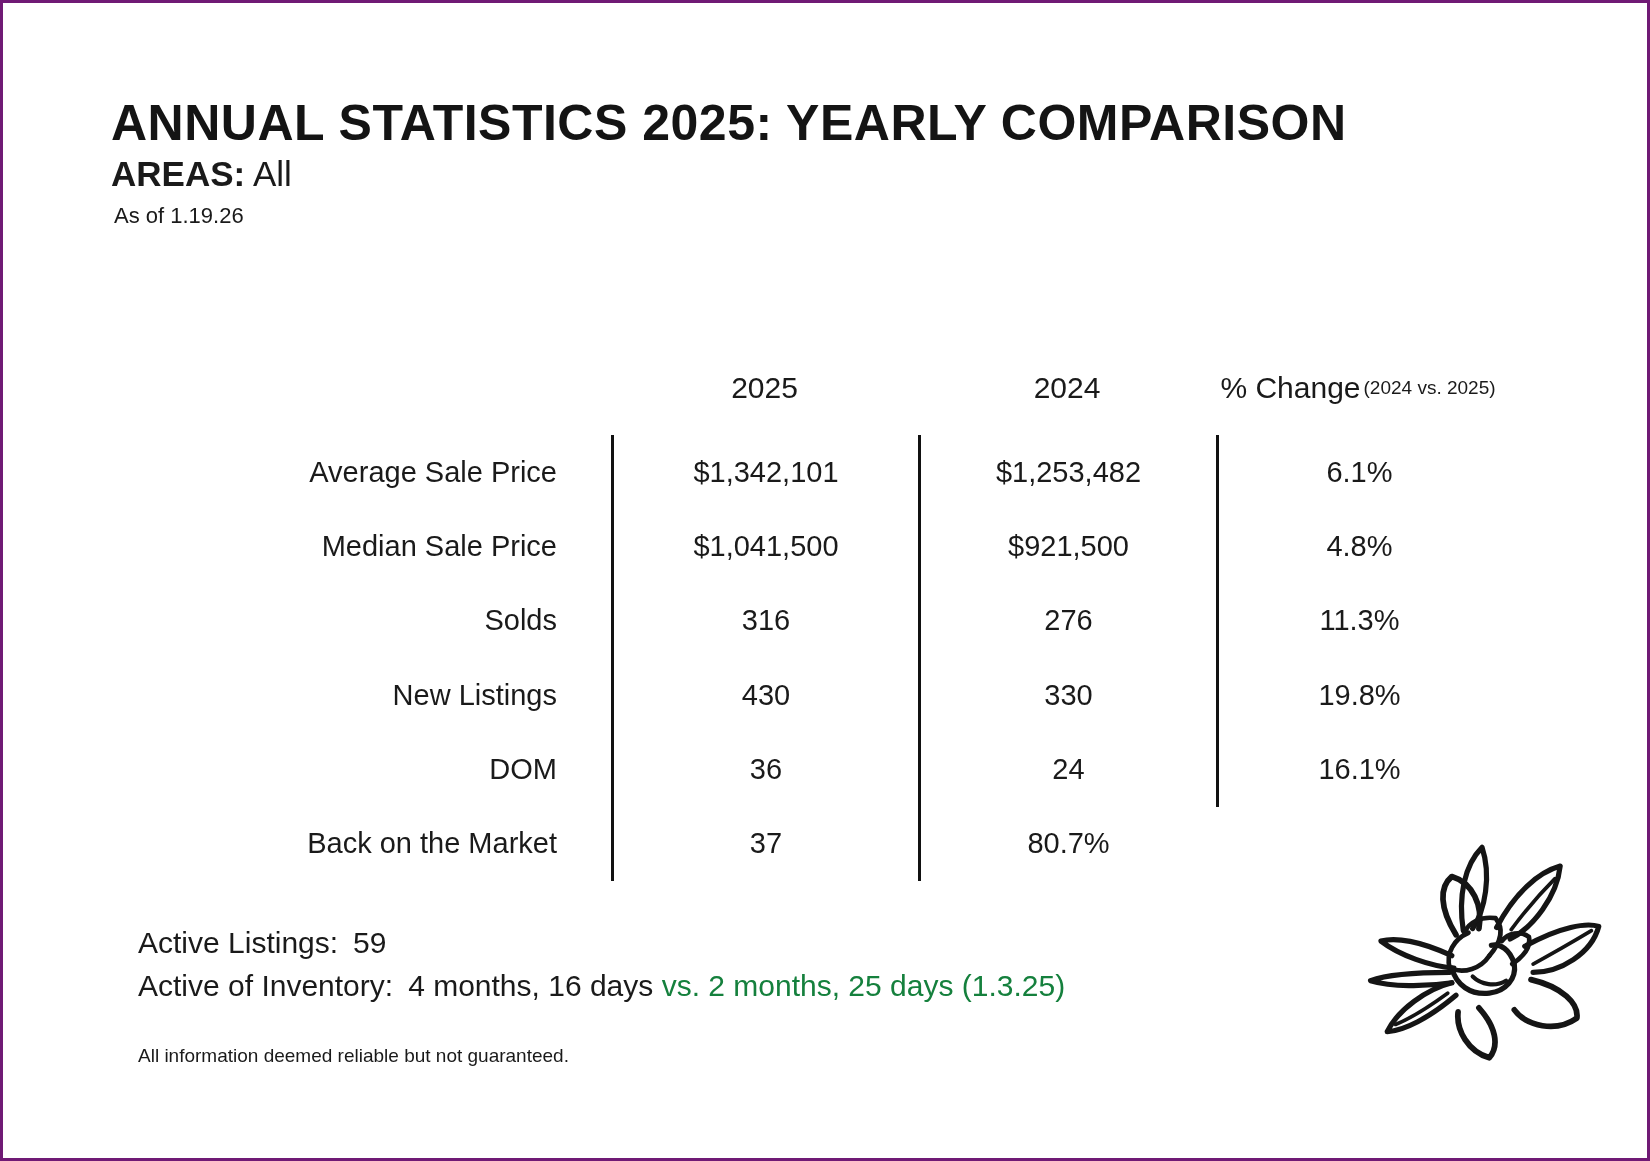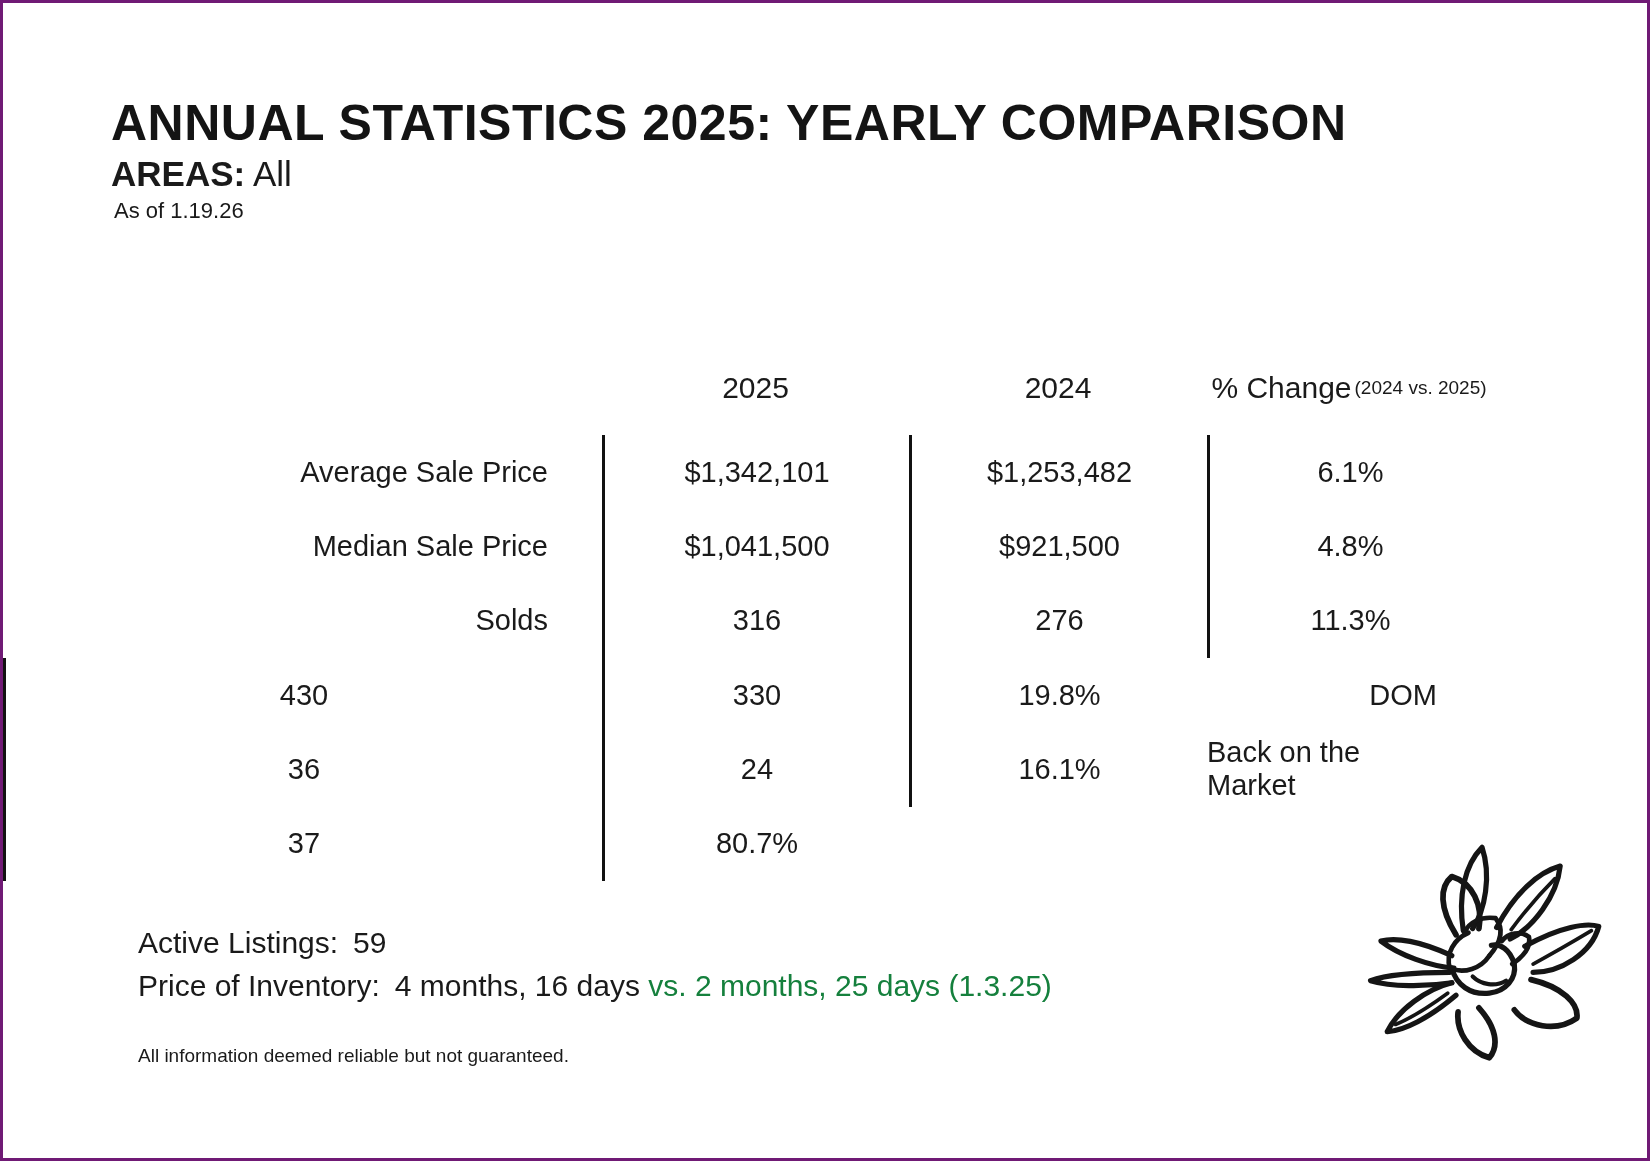--- a/index.html
+++ b/index.html
@@ -6,25 +6,25 @@
   .page {
     position:relative; width:1650px; height:1161px; box-sizing:border-box;
     background:#ffffff; border:3px solid #701a75; overflow:hidden;
     font-family:"Liberation Sans", sans-serif; color:#1a1a1a;
   }
   
   .hdr { position:absolute; left:108px; top:92px; }
   .title { margin:0; font-size:50px; line-height:56px; font-weight:800; letter-spacing:0.5px; color:#141414; }
   .meta { font-size:35px; line-height:45px; font-weight:400; }
   .meta .lbl { font-weight:700; }
-  .as-of { font-size:22px; line-height:30px; padding-left:3px; }
+  .as-of { font-size:22px; line-height:30px; margin-top:5px; padding-left:3px; }
 
   
   .stat-table { position:absolute; left:0; top:338px; width:1488px; }
-  .grid { display:grid; grid-template-columns:599px 307px 298px 284px; }
+  .grid { display:grid; grid-template-columns:599px 307px 298px 284px;margin-left:9px; }
   .thead { height:94px; }
   .thead .cell { display:flex; align-items:center; justify-content:center; font-size:30px; }
   .thead .change-head { flex-direction:row; gap:3px; }
   .change-sub { font-size:19px; }
   .tbody { height:446px; grid-template-rows:repeat(6, 1fr); }
   .tbody .cell { display:flex; align-items:center; justify-content:center; font-size:29px; }
   .tbody .cell.lab { justify-content:flex-end; padding-right:54px; }
   .tbody .cell.vline { border-left:3px solid #111111; }
 
   
@@ -71,41 +71,42 @@
       <div class="cell lab">Median Sale Price</div>
       <div class="cell vline">$1,041,500</div>
       <div class="cell vline">$921,500</div>
       <div class="cell vline">4.8%</div>
 
       <div class="cell lab">Solds</div>
       <div class="cell vline">316</div>
       <div class="cell vline">276</div>
       <div class="cell vline">11.3%</div>
 
+      <div class="cell lab">New Listings</div>
       <div class="cell vline">430</div>
       <div class="cell vline">330</div>
       <div class="cell vline">19.8%</div>
 
       <div class="cell lab">DOM</div>
       <div class="cell vline">36</div>
       <div class="cell vline">24</div>
       <div class="cell vline">16.1%</div>
 
       <div class="cell lab">Back on the Market</div>
       <div class="cell vline">37</div>
       <div class="cell vline">80.7%</div>
     </div>
   </div>
 
   <div class="summary">
     <div>
       <span>Active Listings:</span><span class="gap">59</span>
     </div>
     <div>
-      <span>Price of Inventory:</span><span class="gap">4 months, 16 days</span>
+      <span>Active of Inventory:</span><span class="gap">4 months, 16 days</span>
       <span class="cmp">vs. 2 months, 25 days (1.3.25)</span>
     </div>
   </div>
 
   <div class="disclaimer">All information deemed reliable but not guaranteed.</div>
 
   <svg class="flower" viewBox="0 0 240 215" xmlns="http://www.w3.org/2000/svg" aria-hidden="true">
 
     <path d="M103,88 C98,55 104,25 121,8 C130,35 124,68 112,86" stroke-width="5"></path>
     <path d="M135,85 C152,52 175,32 196,26 C193,55 170,85 148,96" stroke-width="5"></path>

